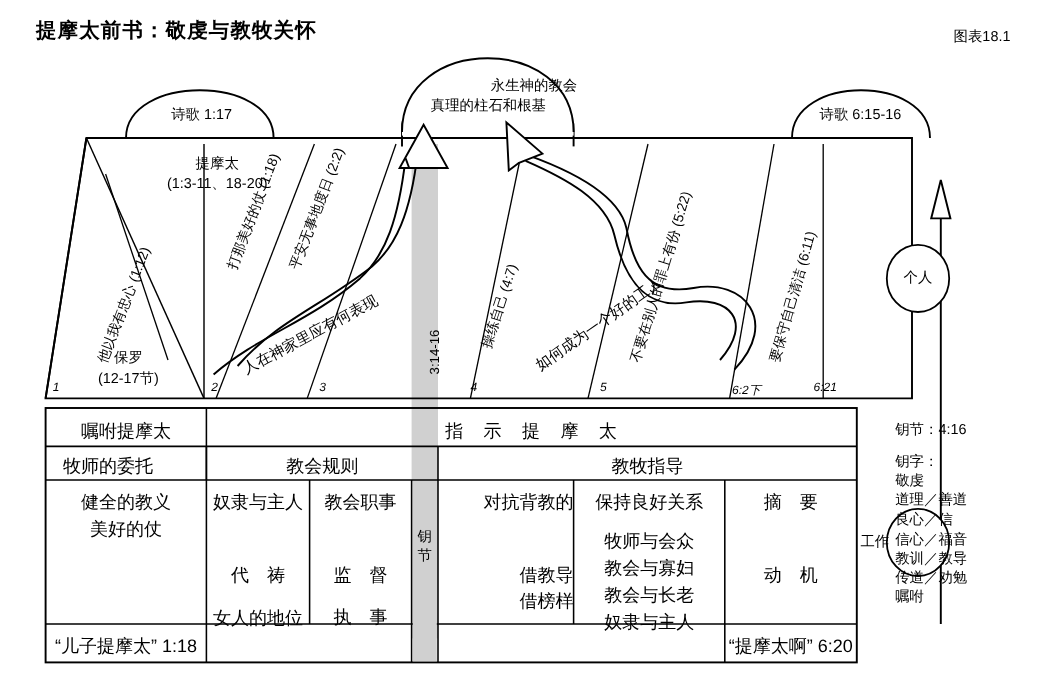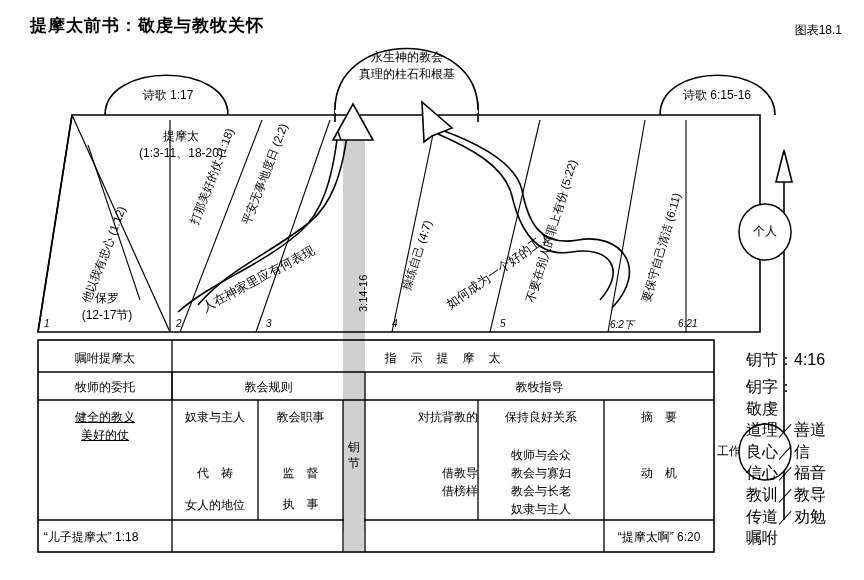--- a/index.html
+++ b/index.html
@@ -46,25 +46,25 @@
   .lbl {
     position: absolute;
     font-size: 12px;
     text-align: center;
     white-space: nowrap;
     line-height: 1.25;
   }
   .cellText {
     position: absolute;
     text-align: center;
-    font-size: 12px;
+    font-size: 15px;
     line-height: 1.5;
     white-space: nowrap;
   }
-  .small { font-size: 16px; }
+  .small { font-size: 12px; }
   .tiny { font-size: 10px; }
 </style>
 </head>
 <body>
 
 <div id="page">
 
   <div class="abs title">提摩太前书：敬虔与教牧关怀</div>
   <div class="abs figno">图表18.1</div>
 
@@ -136,21 +136,21 @@
     <ellipse cx="765" cy="232" rx="26" ry="28" fill="#fff" stroke="#000" stroke-width="1.5"></ellipse>
 
     <ellipse cx="765" cy="452" rx="26" ry="28" fill="#fff" stroke="#000" stroke-width="1.5"></ellipse>
   </svg>
 
   <div class="lbl" style="left:133px; top:88px; width:70px;">
     <span>诗歌 1:17</span>
   </div>
 
   <div class="lbl" style="left:333px; top:46px; width:148px;">
-    <div style="margin-top:4px;">永生神的教会</div>
+    <div style="margin-top:18px;text-align:right;">永生神的教会</div>
     <div style="margin-top:2px;">真理的柱石和根基</div>
   </div>
 
   <div class="lbl" style="left:652px; top:88px; width:130px;">
     <span>诗歌 6:15-16</span>
   </div>
 
   <div class="lbl" style="left:126px; top:128px; width:110px; line-height:1.4;">
     <div>提摩太</div>
     <div>(1:3-11、18-20)</div>
@@ -207,25 +207,25 @@
   <div class="abs tiny" style="left:176px; top:318px; font-style:italic;">2</div>
   <div class="abs tiny" style="left:266px; top:318px; font-style:italic;">3</div>
   <div class="abs tiny" style="left:392px; top:318px; font-style:italic;">4</div>
   <div class="abs tiny" style="left:500px; top:318px; font-style:italic;">5</div>
   <div class="abs tiny" style="left:610px; top:318px; font-style:italic;">6:2下</div>
   <div class="abs tiny" style="left:678px; top:318px; font-style:italic;">6:21</div>
 
   <div class="cellText" style="left:38px; top:349px; width:134px;">嘱咐提摩太</div>
   <div class="cellText" style="left:172px; top:349px; width:542px; letter-spacing:1px;">指　示　提　摩　太</div>
 
-  <div class="cellText" style="left:38px; top:378px; width:134px;">牧师的委托</div>
+  <div class="cellText" style="left:23px; top:378px; width:134px;">牧师的委托</div>
   <div class="cellText" style="left:172px; top:378px; width:193px;">教会规则</div>
   <div class="cellText" style="left:365px; top:378px; width:349px;">教牧指导</div>
 
-  <div class="cellText" style="left:38px; top:408px; width:134px;text-decoration:underline;">
+  <div class="cellText" style="left:38px; top:408px; width:134px;">
     <div>健全的教义</div>
     <div style="">美好的仗</div>
   </div>
 
   <div class="cellText" style="left:172px; top:408px; width:86px;">
     <div>奴隶与主人</div>
     <div style="margin-top:38px;">代　祷</div>
     <div style="margin-top:14px;">女人的地位</div>
   </div>
 
@@ -241,32 +241,32 @@
   </div>
 
   <div class="cellText" style="left:365px; top:408px; width:113px;text-align:right;">
     <div>对抗背教的</div>
     <div style="margin-top:38px;">借教导</div>
     <div>借榜样</div>
   </div>
 
   <div class="cellText" style="left:478px; top:408px; width:126px;">
     <div>保持良好关系</div>
-    <div style="margin-top:20px;">牧师与会众</div>
+    <div style="margin-top:10px;">牧师与会众</div>
     <div>教会与寡妇</div>
     <div>教会与长老</div>
     <div>奴隶与主人</div>
   </div>
 
   <div class="cellText" style="left:604px; top:408px; width:110px;">
     <div>摘　要</div>
     <div style="margin-top:38px;">动　机</div>
   </div>
 
-  <div class="cellText" style="left:24px; top:528px; width:134px;">“儿子提摩太” 1:18</div>
+  <div class="cellText" style="left:38px; top:528px; width:134px;">“儿子提摩太” 1:18</div>
   <div class="cellText" style="left:604px; top:528px; width:110px;">“提摩太啊” 6:20</div>
 
   <div class="lbl" style="left:740px; top:224px; width:50px;">个人</div>
   <div class="lbl" style="left:704px; top:444px; width:50px;">工作</div>
 
   <div class="abs small" style="left:746px; top:350px;">钥节：4:16</div>
 
   <div class="abs small" style="left:746px; top:376px; line-height:1.35;">
     <div>钥字：</div>
     <div>敬虔</div>

